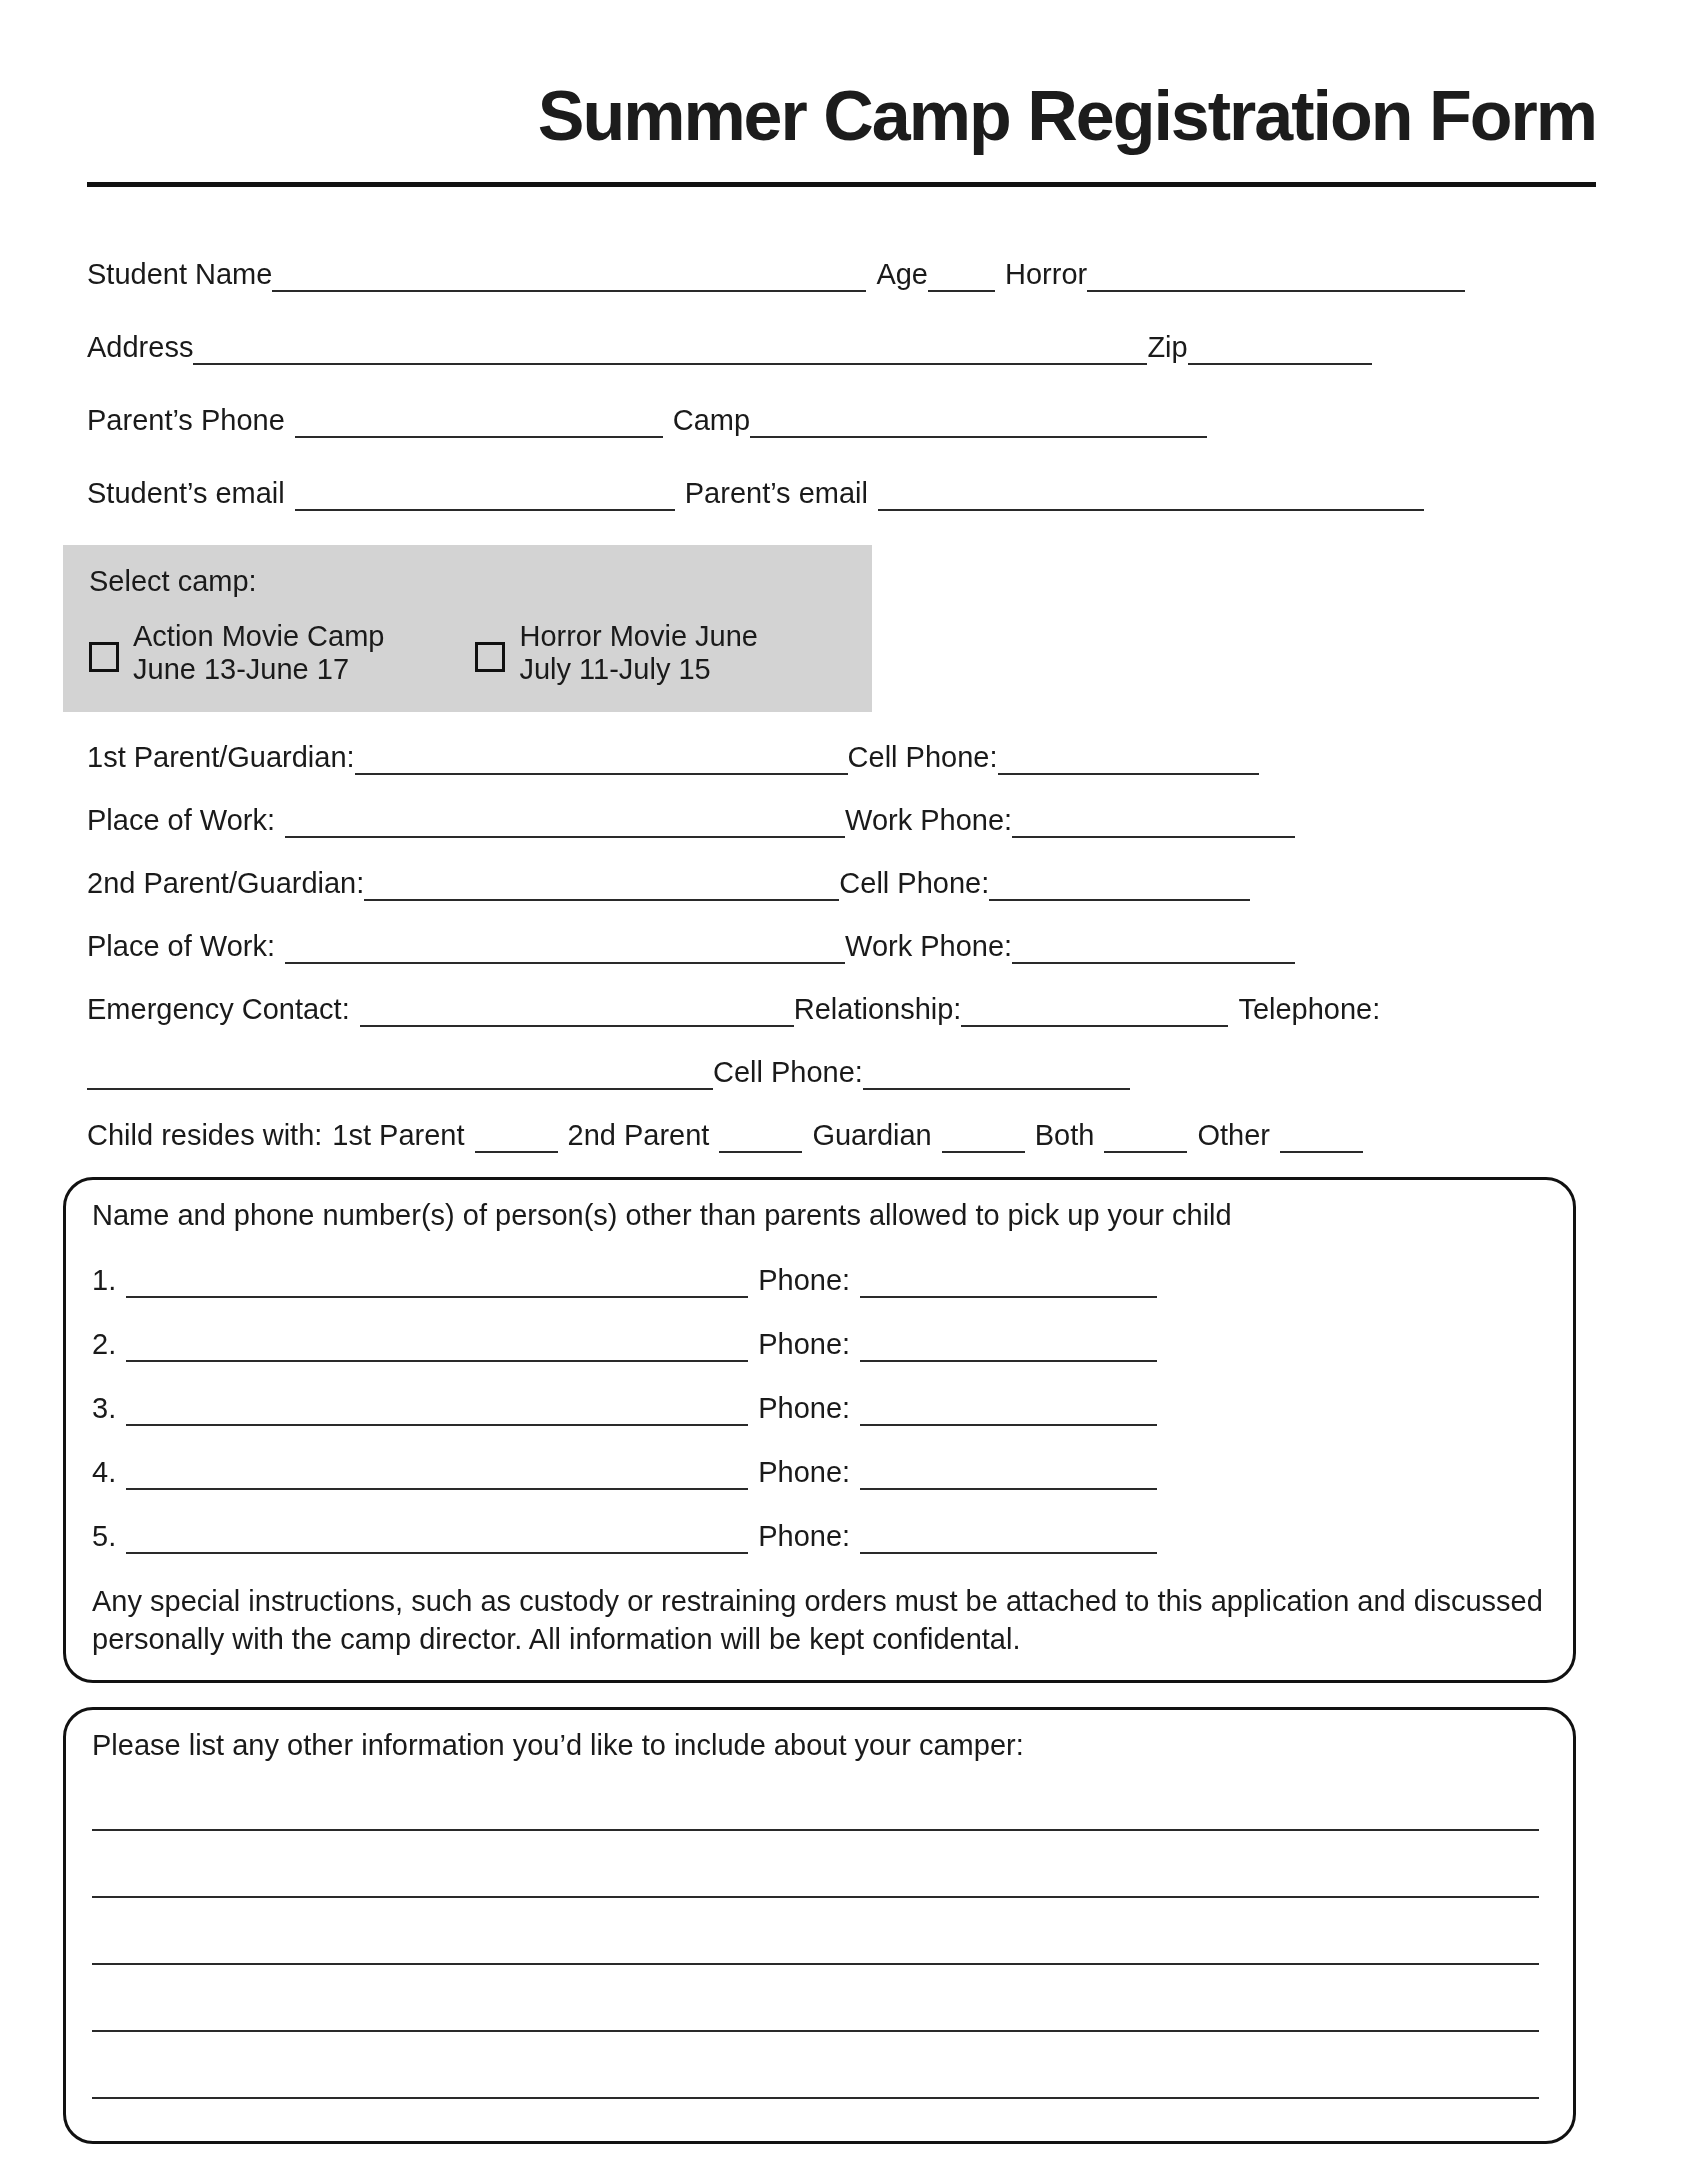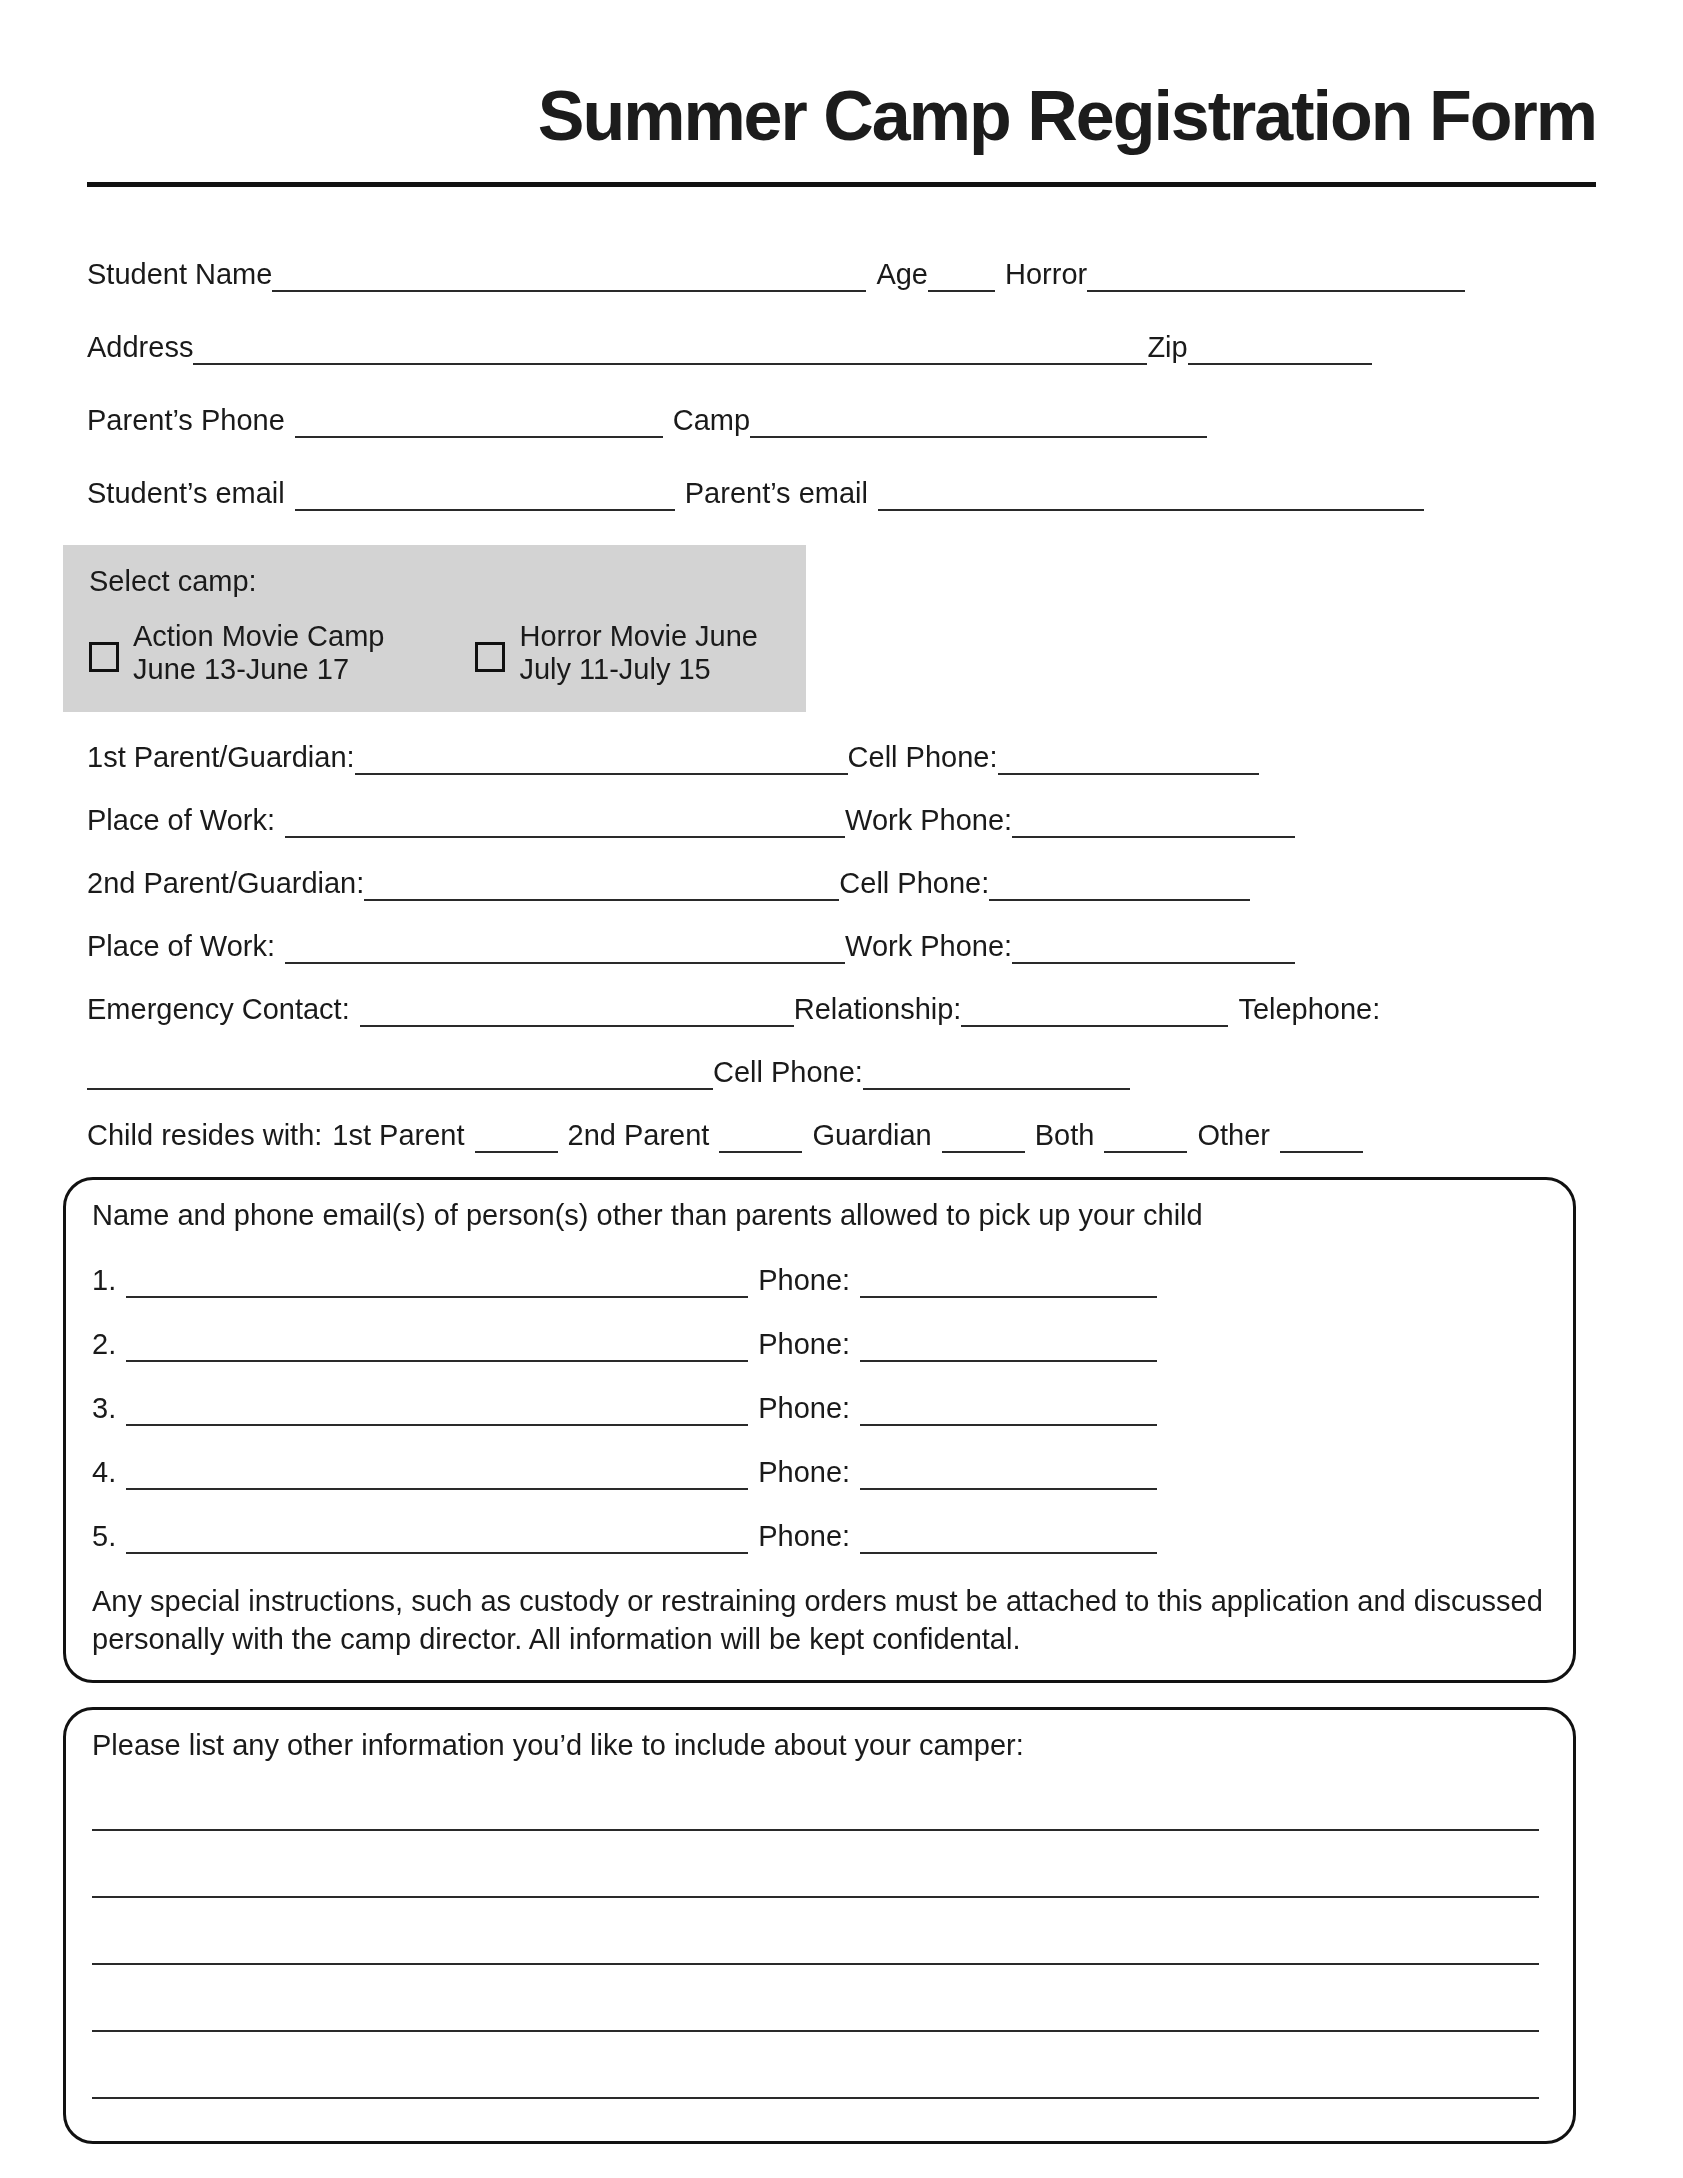--- a/index.html
+++ b/index.html
@@ -25,21 +25,21 @@
   .lbl { flex:0 0 auto; }
   .sp { margin-left:10px; }
   .blank {
     display:inline-block; height:30px;
     border-bottom:2px solid #2a2a2a; flex:0 0 auto;
   }
   .r1 { margin-top:69px; }
   .r2,.r3,.r4 { margin-top:37px; }
   .camp-box {
     background:#d3d3d3; margin-left:-24px; margin-top:34px;
-    width:743px; padding:20px 24px 26px 26px;
+    width:809px; padding:20px 24px 26px 26px;
   }
   .camp-options { display:flex; margin-top:22px; }
   .camp-option { display:flex; align-items:center; }
   .camp-option + .camp-option { margin-left:91px; }
   .checkbox {
     width:30px; height:30px; border:3px solid #111;
     background:transparent; flex:0 0 auto; margin-right:14px;
     margin-top:8px;
   }
   .camp-text { line-height:33px; }
@@ -165,21 +165,21 @@
     <span class="blank sp" style="width:83px"></span>
     <span class="lbl sp">Guardian</span>
     <span class="blank sp" style="width:83px"></span>
     <span class="lbl sp">Both</span>
     <span class="blank sp" style="width:83px"></span>
     <span class="lbl sp">Other</span>
     <span class="blank sp" style="width:83px"></span>
   </div>
 
   <div class="round-box">
-    <div class="box-heading">Name and phone email(s) of person(s) other than parents allowed to pick up your child</div>
+    <div class="box-heading">Name and phone number(s) of person(s) other than parents allowed to pick up your child</div>
 
     <div class="row pickup-row">
       <span class="lbl">1.</span>
       <span class="blank sp" style="width:622px"></span>
       <span class="lbl sp">Phone:</span>
       <span class="blank sp" style="width:297px"></span>
     </div>
     <div class="row pickup-row">
       <span class="lbl">2.</span>
       <span class="blank sp" style="width:622px"></span>

